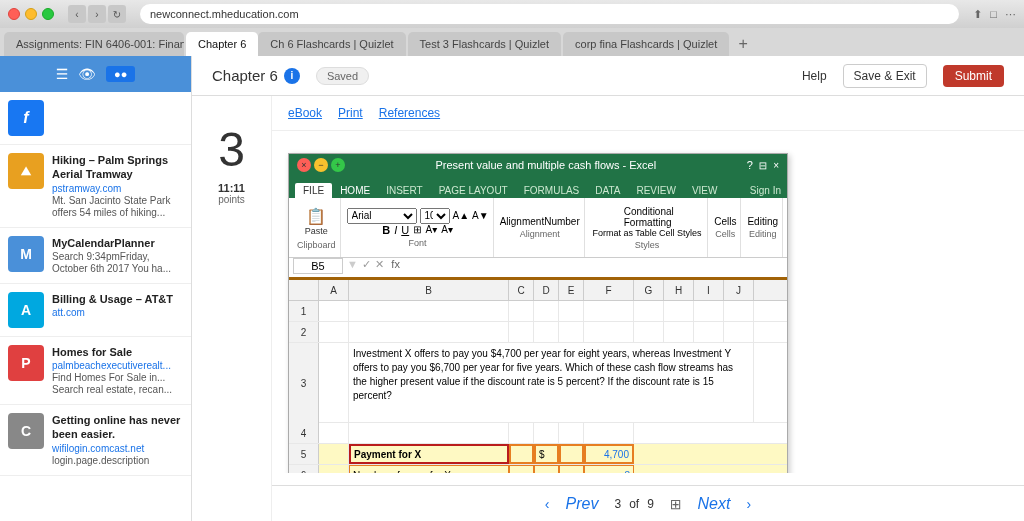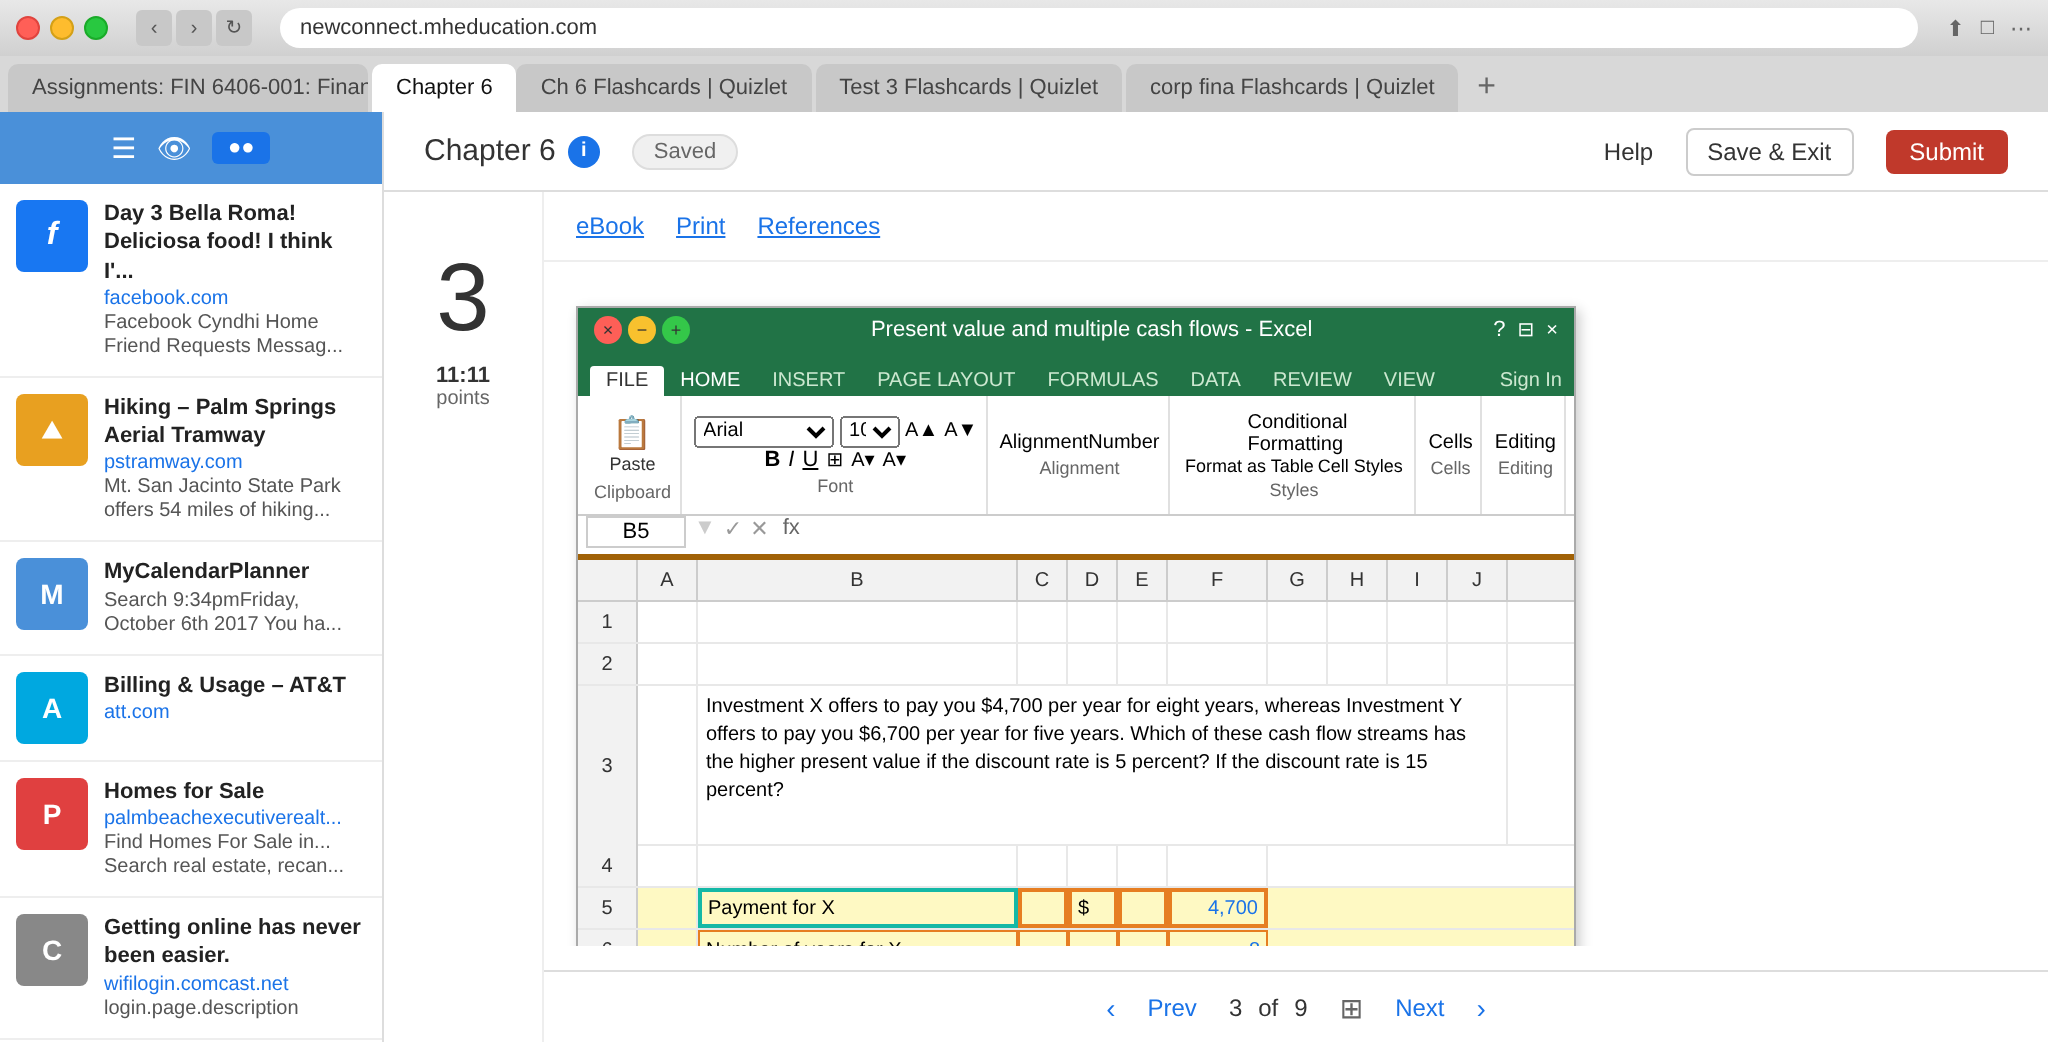--- a/index.html
+++ b/index.html
@@ -104,21 +104,21 @@
     .col-header { height: 20px; text-align: center; font-size: 10px; border-right: 1px solid #ccc; color: #333; display: flex; align-items: center; justify-content: center; }
     .excel-row { display: flex; border-bottom: 1px solid #e8e8e8; }
     .row-header { width: 30px; height: 20px; background: #f2f2f2; border-right: 1px solid #ccc; display: flex; align-items: center; justify-content: center; font-size: 10px; color: #333; flex-shrink: 0; }
     .excel-cell { height: 20px; border-right: 1px solid #e8e8e8; font-size: 10px; display: flex; align-items: center; padding: 0 3px; overflow: hidden; white-space: nowrap; }
 
     
     .bottom-nav { height: 36px; border-top: 1px solid #ddd; display: flex; align-items: center; justify-content: center; gap: 16px; background: white; }
     .nav-arrow { font-size: 14px; color: #1a73e8; cursor: pointer; }
     .page-indicator { font-size: 12px; color: #333; display: flex; align-items: center; gap: 8px; }
     .grid-icon { font-size: 14px; color: #666; cursor: pointer; }
-    .next-btn { font-size: 12px; color: #1a73e8; cursor: pointer; }
+    .next-btn { font-size: 16px; color: #1a73e8; cursor: pointer; font-style: italic; }
   </style>
 </head>
 <body>
 
 <div class="browser-chrome">
 
   <div class="title-bar">
     <div class="traffic-lights">
       <div class="traffic-light tl-red"></div>
       <div class="traffic-light tl-yellow"></div>
@@ -165,25 +165,20 @@
     <div class="sidebar-top">
       <span class="sidebar-icon-btn">☰</span>
       <span class="sidebar-icon-btn">👁</span>
       <span style="background:#1a73e8; color:white; padding:2px 8px; border-radius:3px; font-size:11px; cursor:pointer;">●●</span>
     </div>
 
     <div class="sidebar-item">
       <div class="sidebar-avatar" style="background:#1877f2;">
           <span style="font-size:16px; font-style:italic; font-weight:bold;">f</span>
         </div>
-      <div class="sidebar-text">
-        <div class="sidebar-title">Day 3 Bella Roma! Deliciosa food! I think I'...</div>
-        <div class="sidebar-url">facebook.com</div>
-        <div class="sidebar-desc">Facebook Cyndhi Home Friend Requests Messag...</div>
-      </div>
     </div>
 
     <div class="sidebar-item">
       <div class="sidebar-avatar" style="background:#e8a020;">
           <span style="font-size:12px;">⛰</span>
         </div>
       <div class="sidebar-text">
         <div class="sidebar-title">Hiking – Palm Springs Aerial Tramway</div>
         <div class="sidebar-url">pstramway.com</div>
         <div class="sidebar-desc">Mt. San Jacinto State Park offers 54 miles of hiking...</div>
@@ -401,21 +396,21 @@
                 <div class="excel-cell" style="width:160px;"></div>
                 <div class="excel-cell" style="width:25px;"></div>
                 <div class="excel-cell" style="width:25px;"></div>
                 <div class="excel-cell" style="width:25px;"></div>
                 <div class="excel-cell" style="width:50px;"></div>
               </div>
 
               <div class="excel-row" style="background:#fef9c3;">
                 <div class="row-header">5</div>
                 <div class="excel-cell" style="width:30px;"></div>
-                <div class="excel-cell" style="width:160px;border:2px solid #14b8a6;font-weight:400;">Payment for X</div>
+                <div class="excel-cell" style="width:160px;border:2px solid #b91c1c;font-weight:700;">Payment for X</div>
                 <div class="excel-cell" style="width:25px;border:2px solid #e67e22;"></div>
                 <div class="excel-cell" style="width:25px;border:2px solid #e67e22;">$</div>
                 <div class="excel-cell" style="width:25px;border:2px solid #e67e22;"></div>
                 <div class="excel-cell" style="width:50px;border:2px solid #e67e22;justify-content:flex-end;color:#1a73e8;font-weight:500;">4,700</div>
               </div>
 
               <div class="excel-row" style="background:#fef9c3;">
                 <div class="row-header">6</div>
                 <div class="excel-cell" style="width:30px;"></div>
                 <div class="excel-cell" style="width:160px;border:1px solid #e67e22;">Number of years for X</div>

